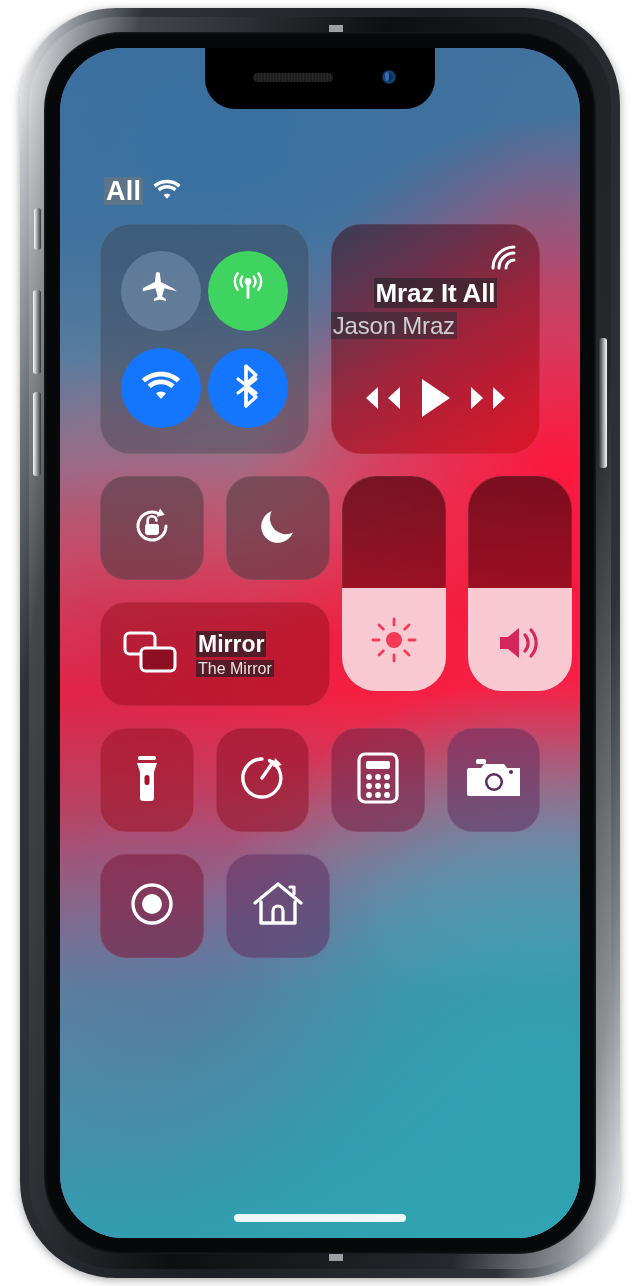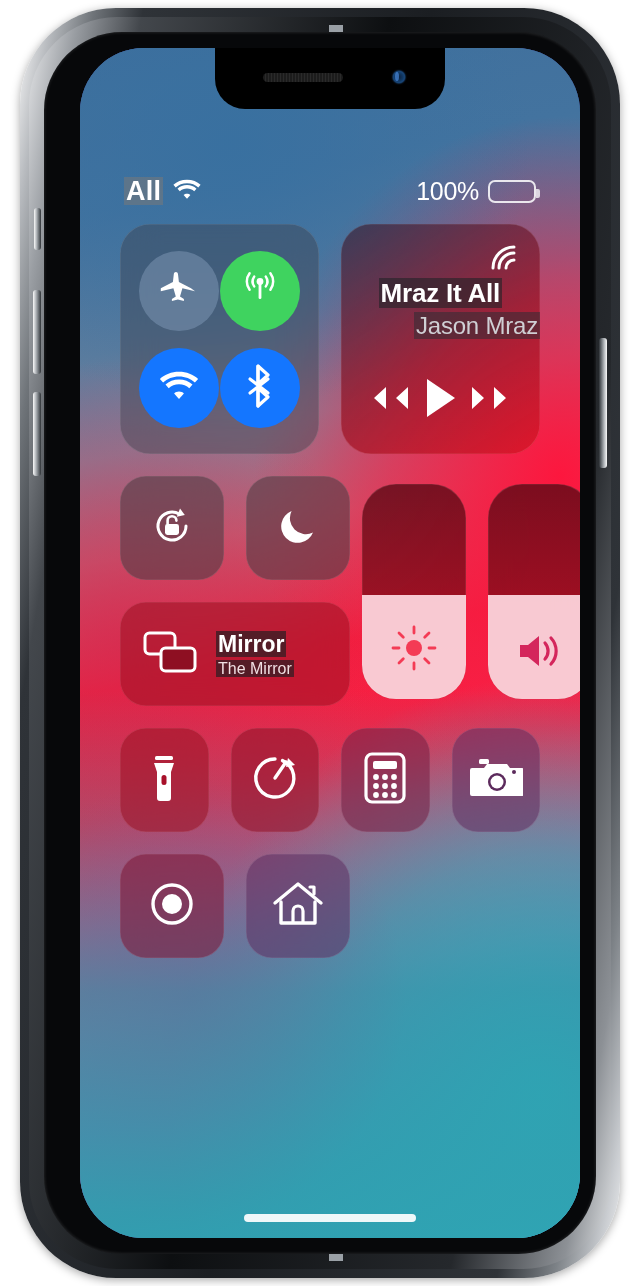--- a/index.html
+++ b/index.html
@@ -22,21 +22,21 @@
     background:linear-gradient(100deg,#e9eaec 0%,#9a9ea3 6%,#43474c 14%,#0d0f11 45%,
                #25282c 80%,#8d9196 94%,#e3e5e7 100%);
   }
   .bezel {
     position:absolute; left:15px; top:15px; right:15px; bottom:15px;
     border-radius:78px; background:#07080a;
     box-shadow:inset 0 0 3px 1px rgba(255,255,255,.10);
   }
   .screen {
     position:absolute; left:16px; top:16px; right:16px; bottom:16px;
-    border-radius:64px; overflow:hidden; background:#4c1d95;margin-left:20px;
+    border-radius:64px; overflow:hidden; background:#4c1d95;
   }
 
   
   .btn-side { position:absolute; background:linear-gradient(90deg,#fafafa,#b5b9bd 35%,#6b7075 70%,#303438); border-radius:3px; }
   .btn-mute  { left:14px; top:200px; width:7px; height:42px; }
   .btn-vup   { left:13px; top:282px; width:8px; height:84px; }
   .btn-vdn   { left:13px; top:384px; width:8px; height:84px; }
   .btn-power { right:13px; top:330px; width:8px; height:130px;
                background:linear-gradient(270deg,#fafafa,#b5b9bd 35%,#6b7075 70%,#303438); }
   .ant { position:absolute; background:#9aa0a6; }
@@ -103,21 +103,21 @@
   .c-green { background:#3fd35f; }
   .c-blue  { background:#1476ff; }
 
   
   .media { width:230px; height:230px; position:relative; padding:20px;
     background:linear-gradient(150deg, rgba(54,46,70,.78) 0%, rgba(150,22,40,.74) 55%, rgba(214,20,36,.76) 100%); }
   .airplay { position:absolute; right:22px; top:18px; }
   .mtitle { position:absolute; left:0; right:0; top:54px; text-align:center;
     font-size:26px; font-weight:600; color:#fff; letter-spacing:-.2px; }
   .mtitle span { background:rgba(35,35,40,.62); padding:0 2px; }
-  .martist { position:absolute; left:0; right:0; top:88px; text-align:right;
+  .martist { position:absolute; left:0; right:0; top:88px; text-align:left;
     font-size:24px; color:#cfcfd4; letter-spacing:-.2px; }
   .martist span { background:rgba(45,45,52,.55); padding:0 2px; }
   .mctrl { position:absolute; left:0; right:0; bottom:30px; display:flex;
     align-items:center; justify-content:space-around; padding:0 18px; }
 
   
   .tile { width:104px; height:104px; border-radius:26px; display:flex;
     align-items:center; justify-content:center;
     backdrop-filter:blur(16px); -webkit-backdrop-filter:blur(16px);
     box-shadow:inset 0 0 0 .6px rgba(255,255,255,.12); }
@@ -142,21 +142,21 @@
   
   .sliders { display:flex; gap:22px; }
   .slider { position:relative; width:104px; height:215px; border-radius:34px; overflow:hidden;
     background:linear-gradient(180deg, rgba(92,10,22,.80), rgba(170,14,30,.80));
     backdrop-filter:blur(14px); -webkit-backdrop-filter:blur(14px);
     box-shadow:inset 0 0 0 .6px rgba(255,255,255,.12); }
   .slider-fill { position:absolute; left:0; right:0; bottom:0; background:rgba(255,216,224,.93); }
   .slider-icon { position:absolute; left:0; right:0; bottom:26px; display:flex; justify-content:center; }
 
   
-  .mid { display:flex; gap:12px;align-items:center; }
+  .mid { display:flex; gap:12px; }
   .mid-left { display:flex; flex-direction:column; gap:22px; }
   .mid-left-row { display:flex; gap:22px; }
 
   .gap { height:22px; }
   .home-ind { position:absolute; left:50%; transform:translateX(-50%); bottom:16px;
     width:172px; height:8px; border-radius:4px; background:rgba(255,255,255,.92); z-index:30; }
 </style>
 </head>
 <body>
 
@@ -186,26 +186,20 @@
 
           <div class="status">
             <div class="st-left">
               <span class="carrier">All</span>
               <span>
                 <svg width="30" height="22" viewBox="0 0 30 22">
                   <path d="M15 5.2c4.4 0 8.4 1.6 11.3 4.2l2.3-2.6C25.2 3.6 20.4 1.7 15 1.7S4.8 3.6 1.4 6.8l2.3 2.6C6.6 6.8 10.6 5.2 15 5.2z" fill="#fff"></path>
                   <path d="M15 10.6c2.8 0 5.3 1 7.2 2.7l2.3-2.6C22.1 8.5 18.7 7.1 15 7.1s-7.1 1.4-9.5 3.6l2.3 2.6c1.9-1.7 4.4-2.7 7.2-2.7z" fill="#fff"></path>
                   <path d="M15 15.7c1.3 0 2.5.5 3.4 1.3L15 20.8l-3.4-3.8c.9-.8 2.1-1.3 3.4-1.3z" fill="#fff"></path>
                 </svg>
-              </span>
-            </div>
-            <div class="st-right">
-              <span class="batt-pct">100%</span>
-              <span class="batt">
-                <span class="batt-fill"></span><span class="batt-cap"></span>
               </span>
             </div>
           </div>
 
           <div class="cc">
 
             <div class="cc-row">
               <div class="panel conn">
                 <div class="circ c-off">
                   <span>

